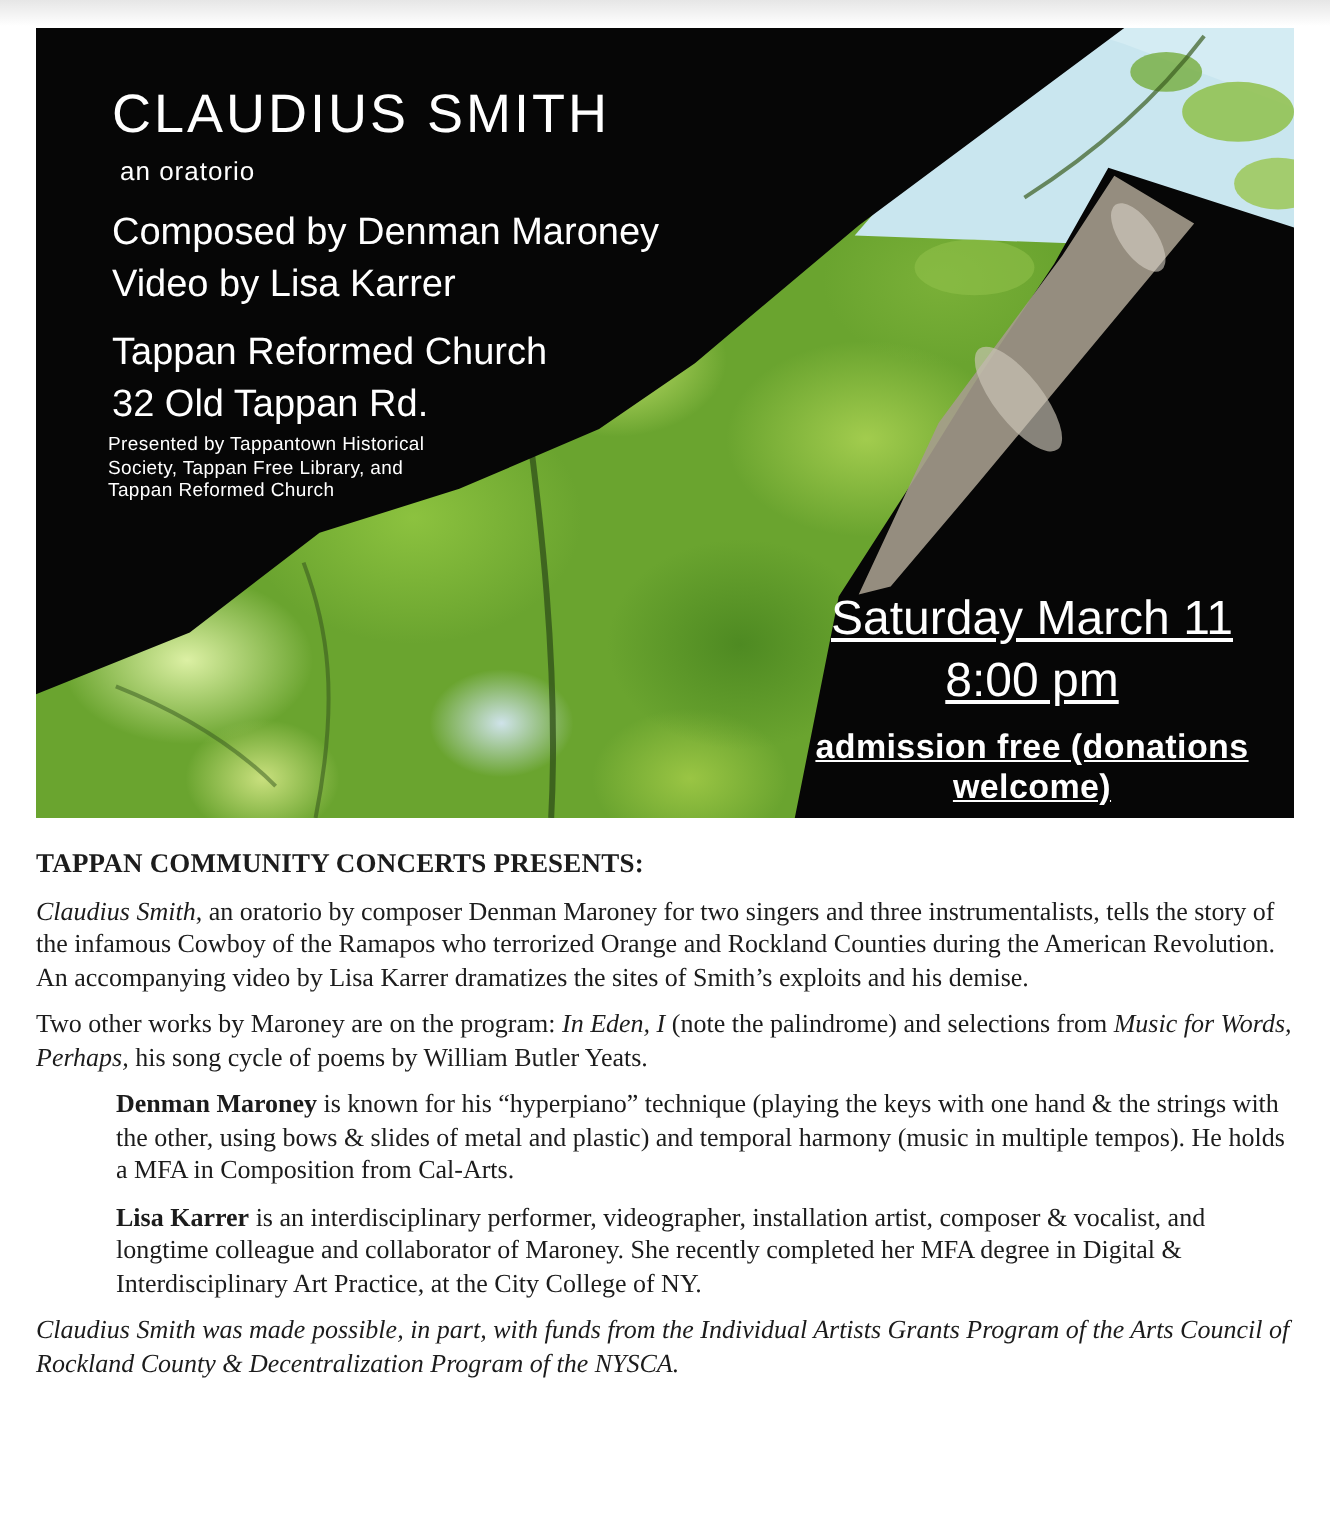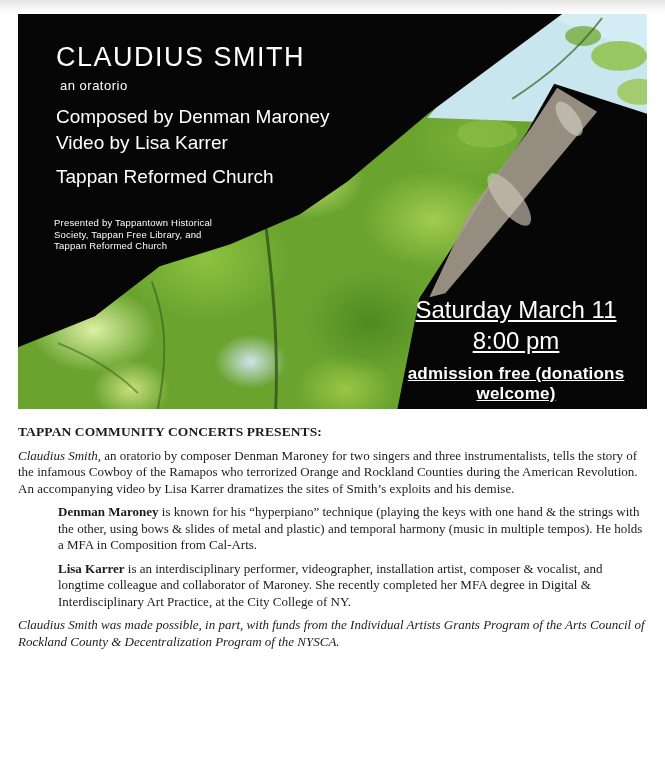--- a/index.html
+++ b/index.html
@@ -87,38 +87,40 @@
     </svg>
 
     <div class="txt p-title">CLAUDIUS SMITH</div>
     <div class="txt p-subtitle">an oratorio</div>
     <div class="txt p-credits">
       <div>Composed by Denman Maroney</div>
       <div>Video by Lisa Karrer</div>
     </div>
     <div class="txt p-venue">
       <div>Tappan Reformed Church</div>
+      <div>32 Old Tappan Rd.</div>
     </div>
     <div class="txt p-presented">Presented by Tappantown Historical
 Society, Tappan Free Library, and
 Tappan Reformed Church</div>
     <div class="txt p-dateblock">
       <div class="p-date">Saturday March 11</div>
       <div class="p-time">8:00 pm</div>
       <div class="p-admission">admission free (donations welcome)</div>
       <div class="p-info">info:  845-613-6185</div>
     </div>
   </div>
 
   <div class="body-text">
     <div class="bt-heading">TAPPAN COMMUNITY CONCERTS PRESENTS:</div>
 
     <p class="bt-p"><span class="italic">Claudius Smith</span><span>, an oratorio by composer Denman Maroney for two singers and three instrumentalists, tells the story of the infamous Cowboy of the Ramapos who terrorized Orange and Rockland Counties during the American Revolution. An accompanying video by Lisa Karrer dramatizes the sites of Smith’s exploits and his demise.</span></p>
 
 
+    <p class="bt-p"><span>Two other works by Maroney are on the program: </span><span class="italic">In Eden, I</span><span> (note the palindrome) and selections from </span><span class="italic">Music for Words, Perhaps,</span><span> his song cycle of poems by William Butler Yeats.</span></p>
 
     <p class="bt-p indent"><span class="bold">Denman Maroney</span><span> is known for his “hyperpiano” technique (playing the keys with one hand &amp; the strings with the other, using bows &amp; slides of metal and plastic) and temporal harmony (music in multiple tempos).  He holds a MFA in Composition from Cal-Arts.</span></p>
 
     <p class="bt-p indent"><span class="bold">Lisa Karrer</span><span> is an interdisciplinary performer, videographer, installation artist, composer &amp; vocalist, and longtime colleague and collaborator of Maroney. She recently completed her MFA degree in Digital &amp; Interdisciplinary Art Practice, at the City College of NY.</span></p>
 
     <p class="bt-p italic">Claudius Smith was made possible, in part, with funds from the Individual Artists Grants Program of the Arts Council of Rockland County &amp; Decentralization Program of the NYSCA.</p>
   </div>
 </div>
 
 </body></html>

